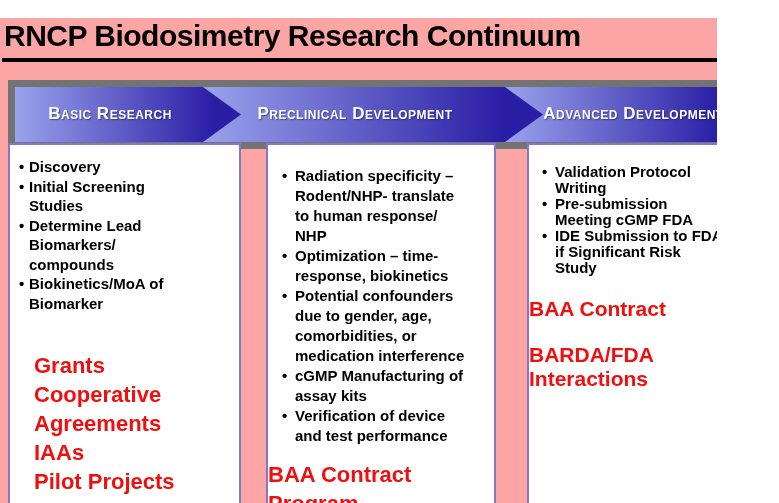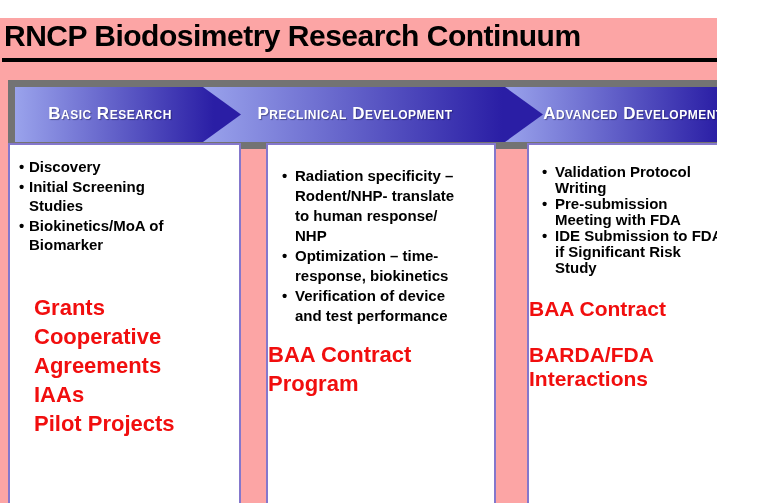--- a/index.html
+++ b/index.html
@@ -88,55 +88,64 @@
     <div class="band-label l2">Preclinical Development</div>
     <div class="band-label l3">Advanced Development</div>
   </div>
   <div class="arrow-tip"></div>
 
   <div class="box box1">
     <div class="bullets">
         <div class="bullet">Discovery</div>
         <div class="bullet">Initial Screening
 Studies</div>
+        <div class="bullet">Determine Lead
+Biomarkers/
+compounds</div>
         <div class="bullet">Biokinetics/MoA of
 Biomarker</div>
       </div>
     <div class="reds" style="color: rgb(241, 14, 14); padding-left: 24px;">
         <div class="red-group">Grants</div>
         <div class="red-group">Cooperative
 Agreements</div>
         <div class="red-group">IAAs</div>
         <div class="red-group">Pilot Projects</div>
       </div>
   </div>
 
   <div class="box box2">
     <div class="bullets">
         <div class="bullet">Radiation specificity –
 Rodent/NHP- translate
 to human response/
 NHP</div>
         <div class="bullet">Optimization – time-
 response, biokinetics</div>
+        <div class="bullet">Potential confounders
+due to gender, age,
+comorbidities, or
+medication interference</div>
+        <div class="bullet">cGMP Manufacturing of
+assay kits</div>
         <div class="bullet">Verification of device
 and test performance</div>
       </div>
     <div class="reds" style="color: rgb(241, 14, 14);">
         <div class="red-group">BAA Contract
 Program</div>
       </div>
   </div>
 
   <div class="box box3">
     <div class="bullets">
         <div class="bullet">Validation Protocol
 Writing</div>
         <div class="bullet">Pre-submission
-Meeting with FDA</div>
+Meeting cGMP FDA</div>
         <div class="bullet">IDE Submission to FDA
 if Significant Risk
 Study</div>
       </div>
     <div class="reds" style="color: rgb(241, 14, 14);">
         <div class="red-group">BAA Contract</div>
         <div class="red-group">BARDA/FDA
 Interactions</div>
       </div>
   </div>

